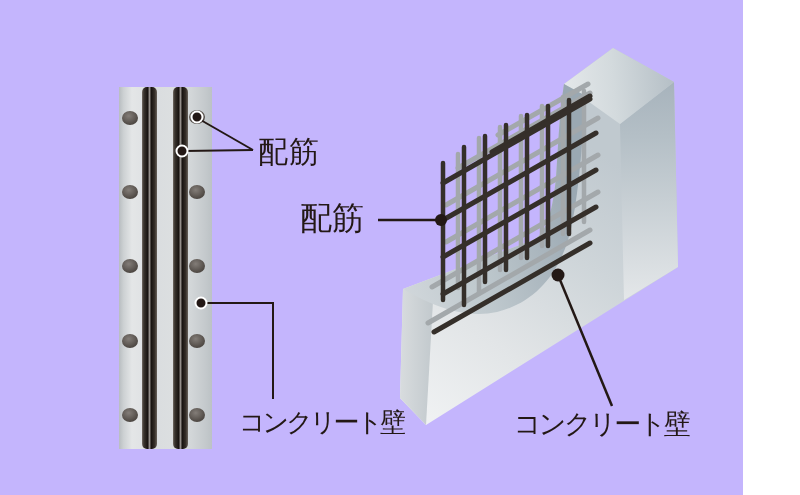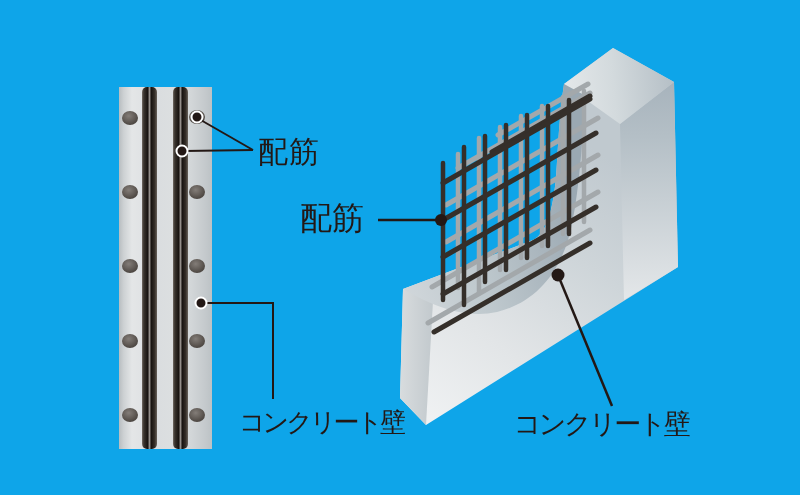--- a/index.html
+++ b/index.html
@@ -1,16 +1,16 @@
 <!DOCTYPE html>
 <html><head>
 <meta charset="utf-8">
 <style>
   html,body{margin:0;padding:0;background:#ffffff;}
-  .stage{position:relative;width:800px;height:495px;background:#0ea5e9;overflow:hidden;
+  .stage{position:relative;width:743px;height:495px;background:#c4b5fd;overflow:hidden;
          font-family:"Liberation Serif","DejaVu Serif",serif;}
   .stage svg{position:absolute;left:0;top:0;}
   .lbl{position:absolute;transform:translate(-50%,-50%);white-space:nowrap;color:#231815;
        font-family:"Liberation Serif","DejaVu Serif",serif;line-height:1;}
   .lbl-rebar-left{left:289px;top:152px;font-size:30px;letter-spacing:1px;}
   .lbl-rebar-right{left:332px;top:218px;font-size:32px;}
   .lbl-wall-left{left:321px;top:423px;font-size:26px;letter-spacing:-3px;}
   .lbl-wall-right{left:601px;top:424px;font-size:27px;letter-spacing:-2.5px;}
 </style>
 </head>

